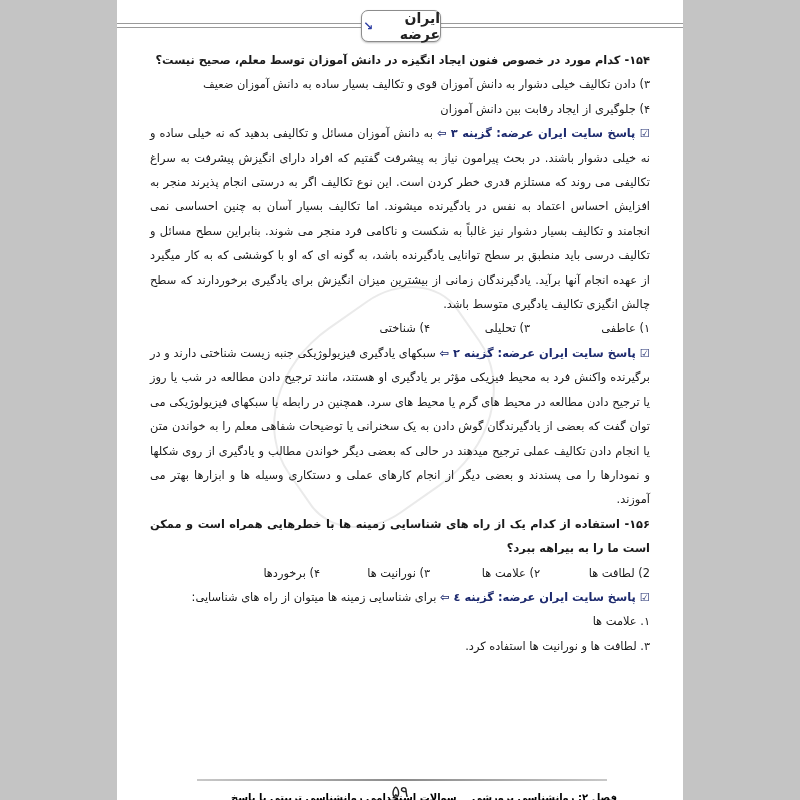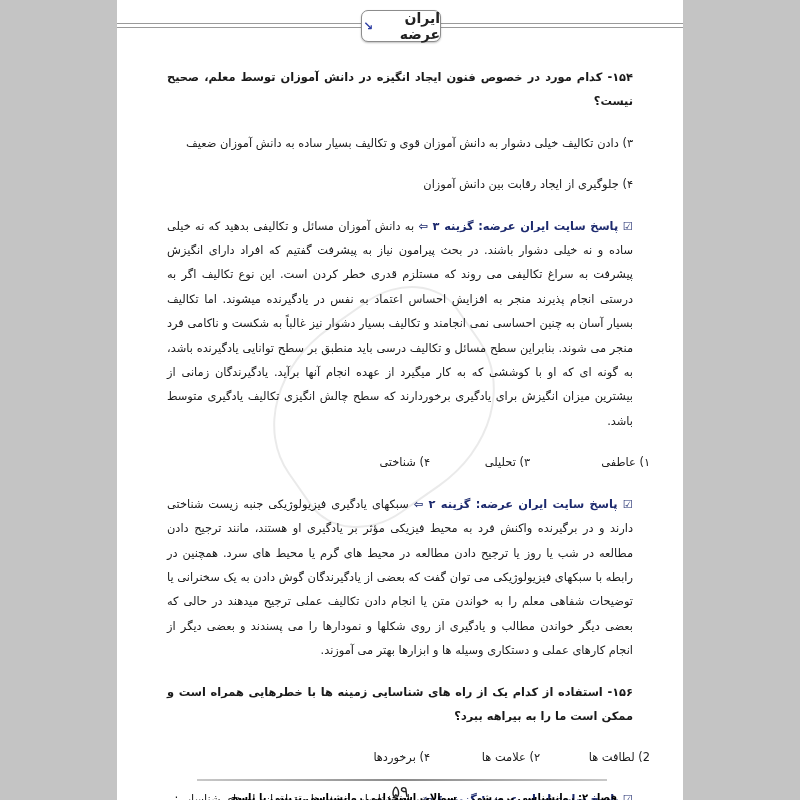--- a/index.html
+++ b/index.html
@@ -21,21 +21,21 @@
     box-shadow:0 1px 2px rgba(0,0,0,.25);
     display:flex; align-items:center; justify-content:center;
     font-weight:bold; font-size:14px; color:#222; direction:rtl;
   }
   .logo .arrow { color:#2f3fa3; font-size:12px; margin:0 1px; }
   .content {
     position:absolute; left:33px; top:48px; width:500px;
     direction:rtl; text-align:justify;
     font-size:11.4px; color:#1a1a1a; line-height:24.4px;
   }
-  .content p { margin:17px; }
+  .content p { margin:0; }
   .q { font-weight:bold; }
   .ans-label { color:#1d2a6e; font-weight:bold; }
   .opts4 { display:flex; direction:rtl; }
   .opts4 span { display:inline-block; }
   .watermark {
     position:absolute; left:150px; top:310px; width:230px; height:190px;
     border:2px solid rgba(160,160,160,.22); border-radius:50% 30% 50% 30%;
     transform:rotate(-35deg); pointer-events:none;
   }
   .footer-line {
@@ -70,20 +70,21 @@
       <span style="width:120px">۱) عاطفی</span>
       <span style="width:100px">۳) تحلیلی</span>
       <span>۴) شناختی</span>
     </div>
     <p><span class="ans-label">☑ پاسخ سایت ایران عرضه: گزینه ۲ ⇦</span><span> سبکهای یادگیری فیزیولوژیکی جنبه زیست شناختی دارند و در برگیرنده واکنش فرد به محیط فیزیکی مؤثر بر یادگیری او هستند، مانند ترجیح دادن مطالعه در شب یا روز یا ترجیح دادن مطالعه در محیط های گرم یا محیط های سرد. همچنین در رابطه با سبکهای فیزیولوژیکی می توان گفت که بعضی از یادگیرندگان گوش دادن به یک سخنرانی یا توضیحات شفاهی معلم را به خواندن متن یا انجام دادن تکالیف عملی ترجیح میدهند در حالی که بعضی دیگر خواندن مطالب و یادگیری از روی شکلها و نمودارها را می پسندند و بعضی دیگر از انجام کارهای عملی و دستکاری وسیله ها و ابزارها بهتر می آموزند.</span></p>
 
     <p class="q">۱۵۶- استفاده از کدام یک از راه های شناسایی زمینه ها با خطرهایی همراه است و ممکن است ما را به بیراهه ببرد؟</p>
     <div class="opts4">
       <span style="width:110px">2) لطافت ها</span>
       <span style="width:110px">۲) علامت ها</span>
+      <span style="width:110px">۳) نورانیت ها</span>
       <span>۴) برخوردها</span>
     </div>
     <p><span class="ans-label">☑ پاسخ سایت ایران عرضه: گزینه ٤ ⇦</span><span> برای شناسایی زمینه ها میتوان از راه های شناسایی:</span></p>
     <p>۱. علامت ها</p>
     <p>۳. لطافت ها و نورانیت ها استفاده کرد.</p>
   </div>
 
   <div class="footer-line"></div>
   <div class="pnum">۵۹</div>
   <div class="foot-r">فصل ۲: روانشناسی پرورشی</div>

